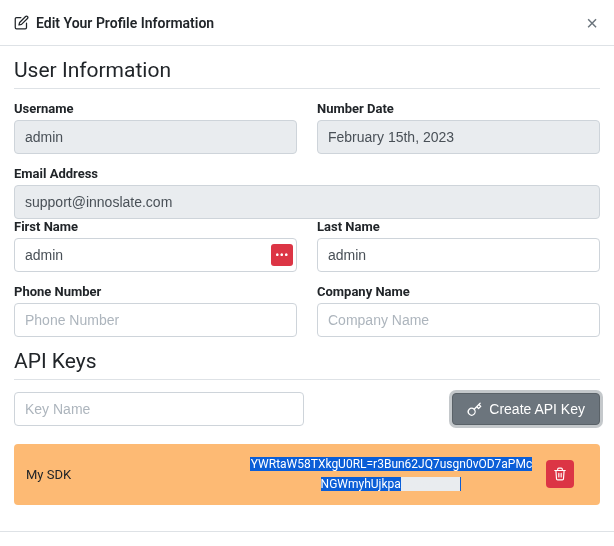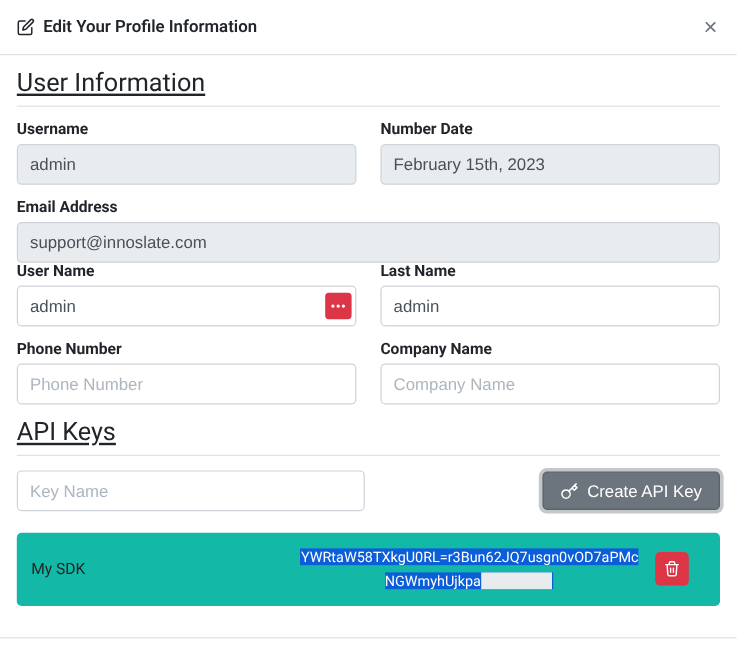--- a/index.html
+++ b/index.html
@@ -35,21 +35,20 @@
     .modal-body {
       padding: 12px 14px 0 14px;
     }
     .section-heading {
       font-size: 21px;
       font-weight: 400;
       color: #212529;
       padding-bottom: 6px;
       border-bottom: 1px solid #dee2e6;
       margin-bottom: 12px;
-      text-decoration: underline;
     }
     .row {
       display: flex;
       gap: 20px;
       margin-bottom: 12px;
     }
     .col {
       flex: 1;
       display: flex;
       flex-direction: column;
@@ -123,21 +122,21 @@
       padding: 7px 14px;
       border-radius: 4px;
       font-size: 14px;
       cursor: pointer;
       display: flex;
       align-items: center;
       gap: 7px;
       box-shadow: 0 0 0 3px rgba(108,117,125,0.4);
     }
     .api-key-row {
-      background: #14b8a6;
+      background: #fdba74;
       border-radius: 4px;
       padding: 10px 26px 10px 12px;
       display: flex;
       align-items: center;
       gap: 10px;
       min-height: 44px;
     }
     .api-key-name {
       flex: 0 0 auto;
       width: 210px;
@@ -217,21 +216,21 @@
     </div>
   </div>
 
   <div class="col-full">
     <label class="form-label">Email Address</label>
     <input type="text" class="form-control" readonly="" value="support@innoslate.com" style="">
   </div>
 
   <div class="row">
     <div class="col">
-      <label class="form-label">User Name</label>
+      <label class="form-label">First Name</label>
       <div class="input-with-btn">
         <input type="text" class="form-control" value="admin" style="">
         <div class="input-addon-btn">
           <span>•••</span>
         </div>
       </div>
     </div>
     <div class="col">
       <label class="form-label">Last Name</label>
       <input type="text" class="form-control" value="admin" style="">

